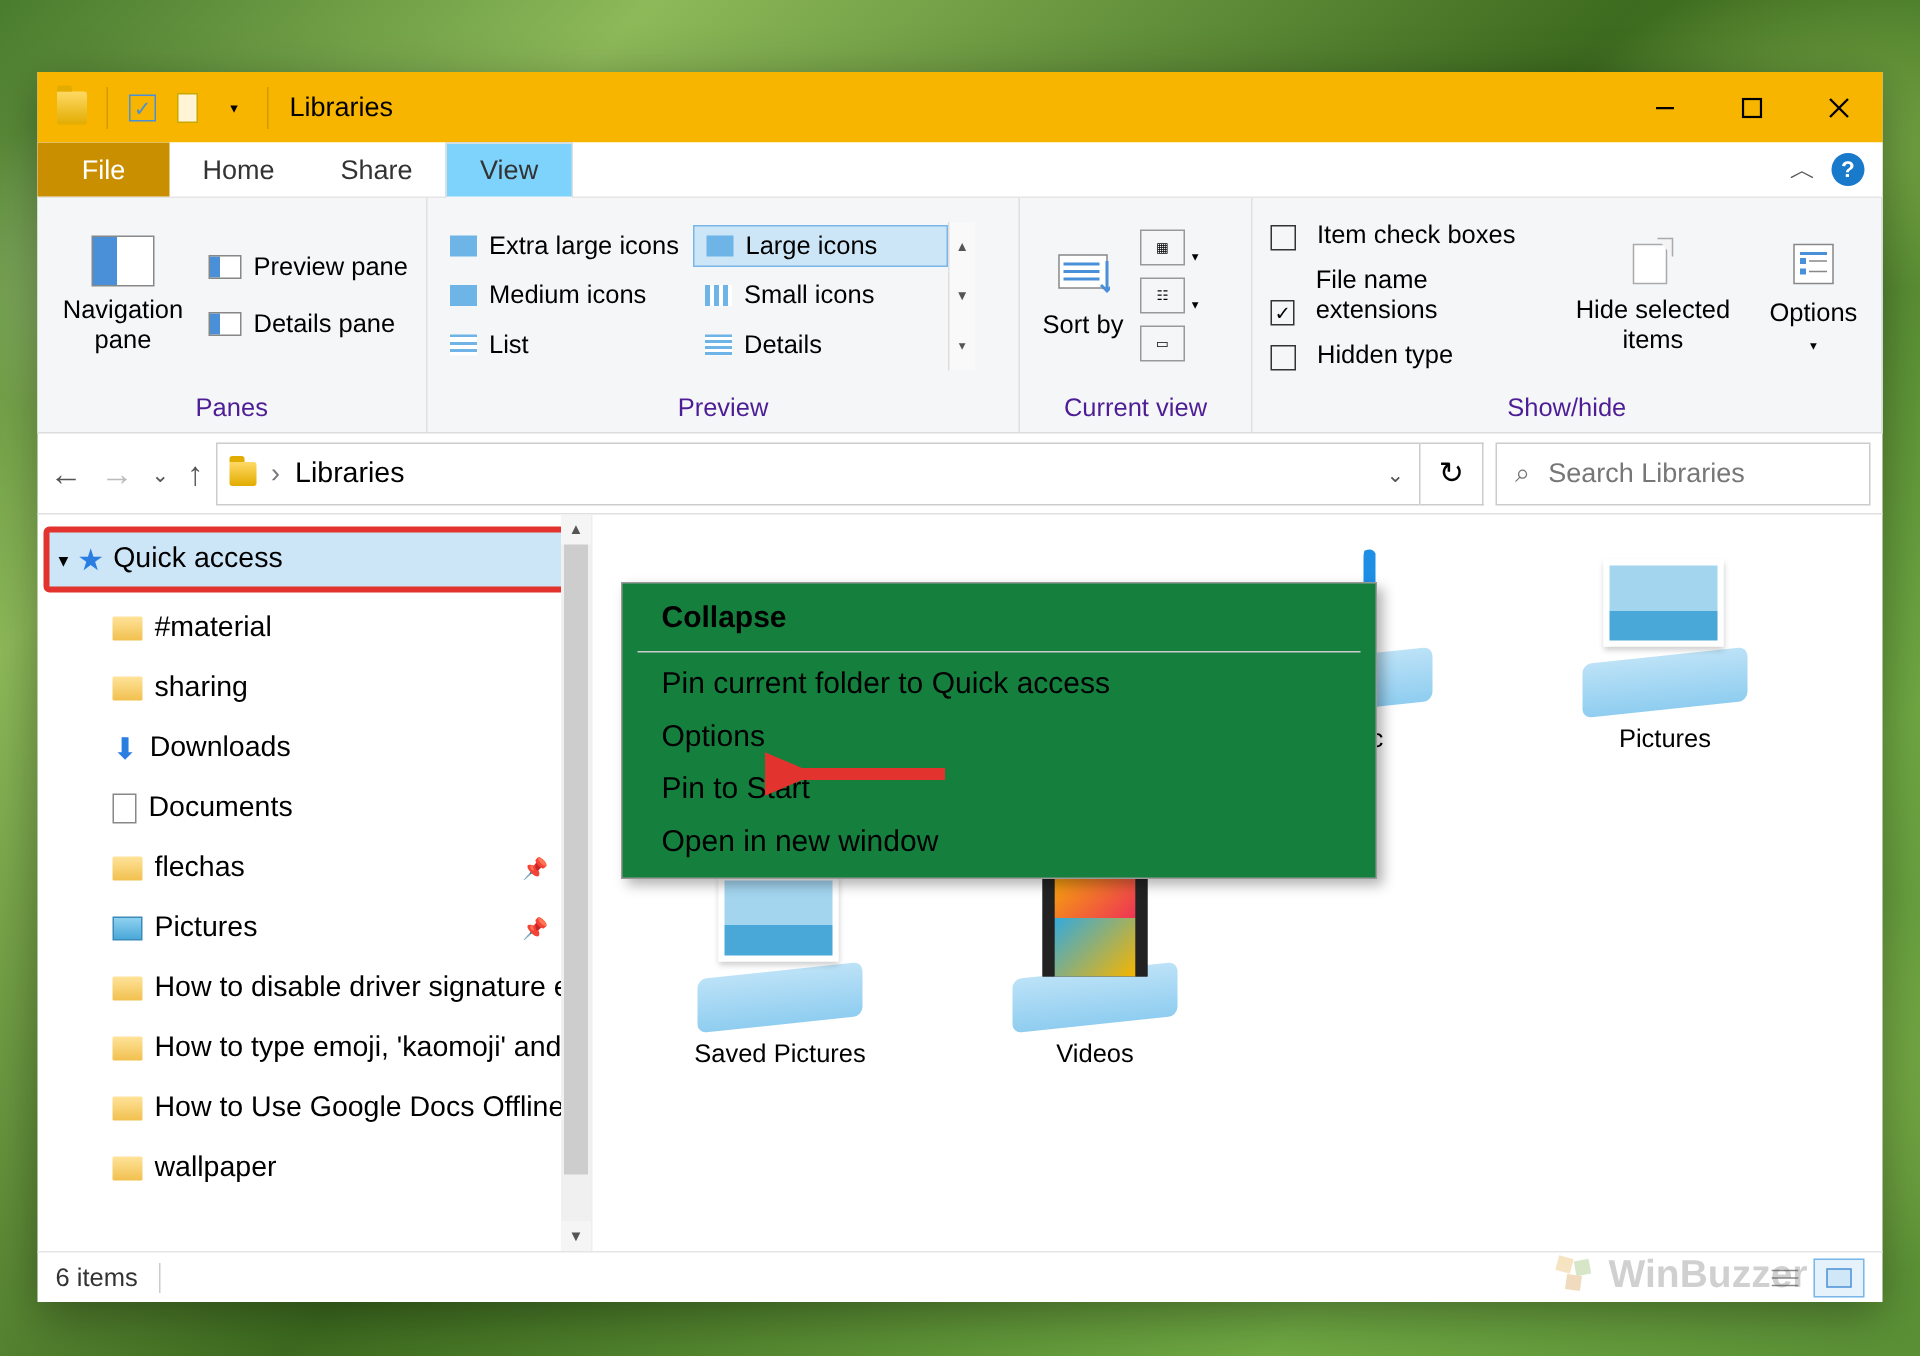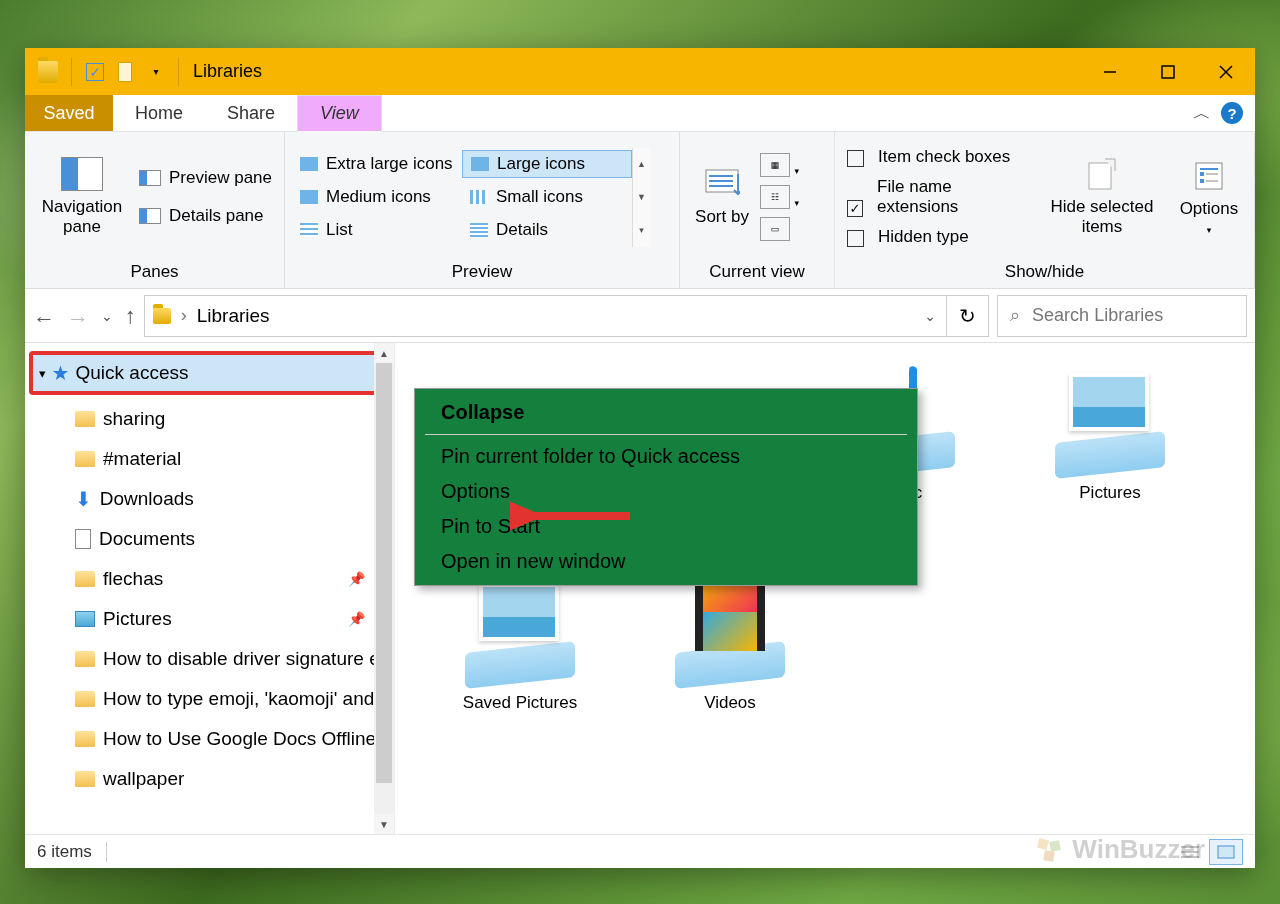--- a/index.html
+++ b/index.html
@@ -49,29 +49,29 @@
   .dropdown-caret { width:16px; height:16px; display:flex; align-items:center; justify-content:center; margin-left:6px;}
   .dropdown-caret::after{content:'▾'; font-size:10px;}
   .titlesep { width:1px; height:28px; background:rgba(0,0,0,0.15); margin:0 14px; }
   .title-text { font-size:18px; color:#000; }
   .win-btns { margin-left:auto; display:flex; }
   .win-btn { width:58px; height:47px; display:flex; align-items:center; justify-content:center; font-size:16px; }
   
   .tabs-row { height:37px; background:#fff; border-bottom:1px solid #e5e5e5; display:flex; align-items:stretch; position:relative;}
   .file-tab { width:88px; background:#c98f00; color:#fff; display:flex; align-items:center; justify-content:center; font-size:18px;}
   .tab { padding:0 22px; display:flex; align-items:center; font-size:18px; color:#333;}
-  .tab.active { background:#f0abfc; border:1px solid #ddd; border-bottom:1px solid #f5f6f7; margin-bottom:-1px;font-style:italic;}
+  .tab.active { background:#7dd3fc; border:1px solid #ddd; border-bottom:1px solid #f5f6f7; margin-bottom:-1px;}
   .tabs-right { margin-left:auto; display:flex; align-items:center; gap:10px; padding-right:12px;}
   .collapse-ribbon{font-size:18px;color:#555;}
   .help-btn{width:22px;height:22px;border-radius:50%;background:#1979ca;color:#fff;font-size:15px;display:flex;align-items:center;justify-content:center;font-weight:bold;}
   
   .ribbon { background:#f5f6f7; border-bottom:1px solid #ddd; display:flex; height:157px;}
   .group { border-right:1px solid #e0e0e0; display:flex; flex-direction:column; }
   .group-body{flex:1; display:flex; align-items:center; padding:8px 12px; gap:12px;}
-  .group-label{text-align:center; font-size:17px; color:#000000; padding-bottom:6px;}
+  .group-label{text-align:center; font-size:17px; color:#4c1d95; padding-bottom:6px;}
   .big-btn{display:flex; flex-direction:column; align-items:center; justify-content:center; gap:6px; font-size:17px; width:92px;}
   .big-icon{width:42px;height:34px;}
   .small-btn{display:flex;align-items:center;gap:8px;font-size:17px;white-space:nowrap;}
   .small-icon{width:22px;height:16px;border:1px solid #888;}
   
   .layout-gallery{display:grid; grid-template-columns:170px 170px 18px; grid-auto-rows:33px; align-items:center; border:1px solid transparent;}
   .layout-item{display:flex; align-items:center; gap:8px; padding:3px 8px; font-size:17px;}
   .layout-item.selected{background:#cde6f7; border:1px solid #7ab7e8;}
   .layout-icon{width:18px;height:14px;background:#6fb4e6;}
   .gallery-arrow{width:18px;height:33px;background:#f9f9f9;border-left:1px solid #ddd;display:flex;align-items:center;justify-content:center;font-size:9px;color:#555;}
@@ -115,21 +115,21 @@
   .ctx-item{padding:6px 26px;font-size:20px;}
   .ctx-item.bold{font-weight:600;}
   .ctx-sep{height:1px;background:#ccc;margin:4px 10px;}
   .arrow-annot{position:absolute;left:510px;top:498px;z-index:60;}
   
   .status{height:34px;border-top:1px solid #e5e5e5;display:flex;align-items:center;padding:0 12px;font-size:17px;color:#333;position:relative;}
   .status-sep{width:1px;height:20px;background:#ccc;margin-left:14px;}
   .view-toggle{margin-left:auto;display:flex;gap:2px;}
   .vt{width:34px;height:26px;border:1px solid transparent;display:flex;align-items:center;justify-content:center;}
   .vt.active{border:1px solid #7ab7e8;background:#e5f1fb;}
-  .watermark{position:absolute;right:50px;bottom:3px;opacity:.3;font-size:26px;color:#666;font-weight:600;display:flex;align-items:flex-end;gap:8px;}
+  .watermark{position:absolute;right:50px;bottom:3px;opacity:.3;font-size:26px;color:#666;font-weight:600;display:flex;align-items:center;gap:8px;}
 </style>
 </head>
 <body>
 
 <div class="window">
 
   <div class="titlebar">
     <div class="qat">
       <div class="qat-icon">
           <div class="folder-ico"></div>
@@ -159,21 +159,21 @@
       <div class="win-btn close">
           <svg width="14" height="14">
             <line x1="1" y1="1" x2="13" y2="13" stroke="#000" stroke-width="1.5"></line>
             <line x1="13" y1="1" x2="1" y2="13" stroke="#000" stroke-width="1.5"></line>
           </svg>
         </div>
     </div>
   </div>
 
   <div class="tabs-row">
-    <div class="file-tab">Saved</div>
+    <div class="file-tab">File</div>
     <div class="tab">Home</div>
     <div class="tab">Share</div>
     <div class="tab active">View</div>
     <div class="tabs-right">
       <div class="collapse-ribbon">︿</div>
       <div class="help-btn">?</div>
     </div>
   </div>
 
   <div class="ribbon">
@@ -321,25 +321,25 @@
       <div class="tree">
         <div class="qa-row">
           <div class="qa-highlight"></div>
           <span style="font-size:13px;">▾</span>
           <span style="color:#2a7de1;font-size:20px;">★</span>
           <span style="font-size:19px">Quick access</span>
         </div>
         <div id="tree-items">
             <div class="tree-item">
               <div class="tree-folder-ico"></div>
+              <span style="white-space:nowrap;overflow:hidden;text-overflow:clip;max-width:275px">#material</span>
+            </div>
+            <div class="tree-item">
+              <div class="tree-folder-ico"></div>
               <span style="white-space:nowrap;overflow:hidden;text-overflow:clip;max-width:275px">sharing</span>
-            </div>
-            <div class="tree-item">
-              <div class="tree-folder-ico"></div>
-              <span style="white-space:nowrap;overflow:hidden;text-overflow:clip;max-width:275px">#material</span>
             </div>
             <div class="tree-item">
               <span style="color:#2a7de1;font-size:20px;">⬇</span>
               <span style="white-space:nowrap;overflow:hidden;text-overflow:clip;max-width:275px">Downloads</span>
             </div>
             <div class="tree-item">
               <span style="font-size:18px;border:1px solid #888;width:16px;height:20px;display:inline-block;background:linear-gradient(#fff,#fff);"></span>
               <span style="white-space:nowrap;overflow:hidden;text-overflow:clip;max-width:275px">Documents</span>
             </div>
             <div class="tree-item">

